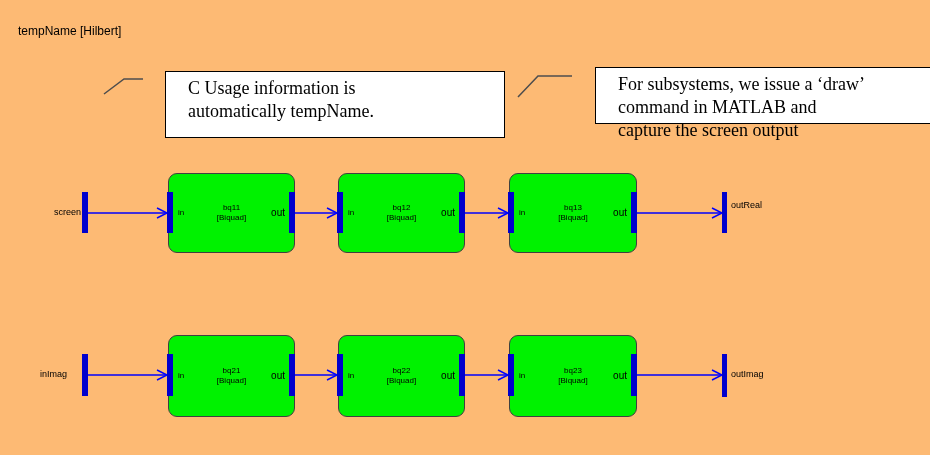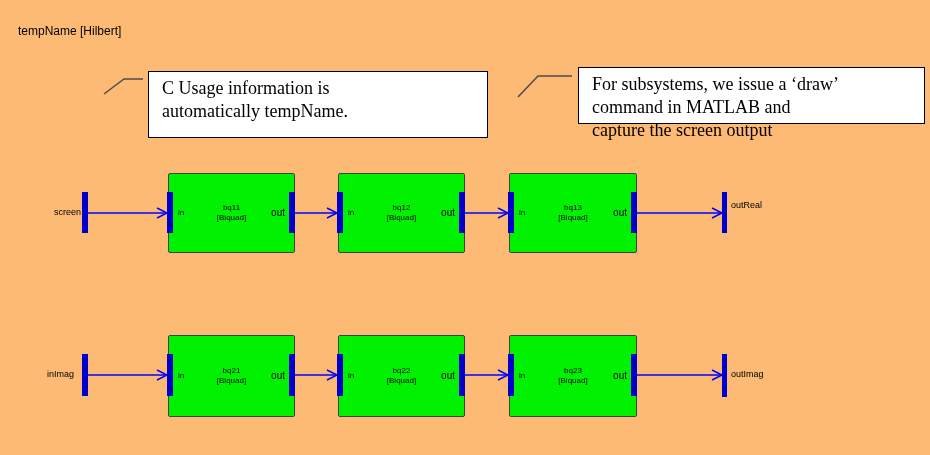--- a/index.html
+++ b/index.html
@@ -1,38 +1,38 @@
 <!DOCTYPE html>
 <html style="--block_fill: #00f200; --block_border: #404040; --line: #0000ff; --port_bar: #0000cd; --leader: #4d4d4d;"><head>
 <meta charset="utf-8">
 <style>
   html,body{margin:0;padding:0;background:#fff;}
   .stage{position:relative;width:930px;height:455px;background:#fdba74;overflow:hidden;
          font-family:"Liberation Sans",sans-serif;color:#000;}
   .title{position:absolute;left:18px;top:24px;font-size:12px;white-space:nowrap;}
   .callout{position:absolute;box-sizing:border-box;border:1px solid #000;background:#fff;
            font-family:"Liberation Serif",serif;font-size:18px;line-height:23px;
-           padding:5px 8px 0 13px;}
+           padding:5px 8px 0 22px;margin-left:17px;}
   .callout-1{left:148px;top:71px;width:340px;height:67px;}
   .callout-2{left:578px;top:67px;width:347px;height:57px;}
   .block{position:absolute;box-sizing:border-box;background:var(--block_fill,#00f200);
-         border:1px solid var(--block_border,#404040);border-radius:2px;
+         border:1px solid var(--block_border,#404040);border-radius:9px;
          display:flex;flex-direction:column;align-items:center;justify-content:center;
          font-size:8px;line-height:10px;text-align:center;}
   .blk-r1{top:173px;height:80px;}
   .blk-r2{top:335px;height:82px;}
   .blk-c1{left:168px;width:127px;}
   .blk-c2{left:338px;width:127px;}
   .blk-c3{left:509px;width:128px;}
   .pin{position:absolute;left:9px;top:50%;transform:translateY(-50%);font-size:8px;}
   .pout{position:absolute;right:9px;top:50%;transform:translateY(-50%);font-size:10px;}
   .portlabel{position:absolute;font-size:9px;line-height:11px;white-space:nowrap;}
   .lbl-inreal{left:40px;top:207px;width:41px;text-align:right;}
   .lbl-outreal{left:731px;top:200px;}
-  .lbl-inimag{left:40px;top:369px;width:41px;text-align:center;}
+  .lbl-inimag{left:40px;top:369px;width:41px;text-align:left;}
   .lbl-outimag{left:731px;top:369px;}
   svg.overlay{position:absolute;left:0;top:0;pointer-events:none;}
   .wire{stroke:var(--line,#0000ff);stroke-width:1.5;fill:none;}
   .leader{stroke:var(--leader,#4d4d4d);stroke-width:1.5;fill:none;}
   .pbar{fill:var(--port_bar,#0000cd);stroke:none;}
 </style>
 </head>
 <body>
 
 <div class="stage">

